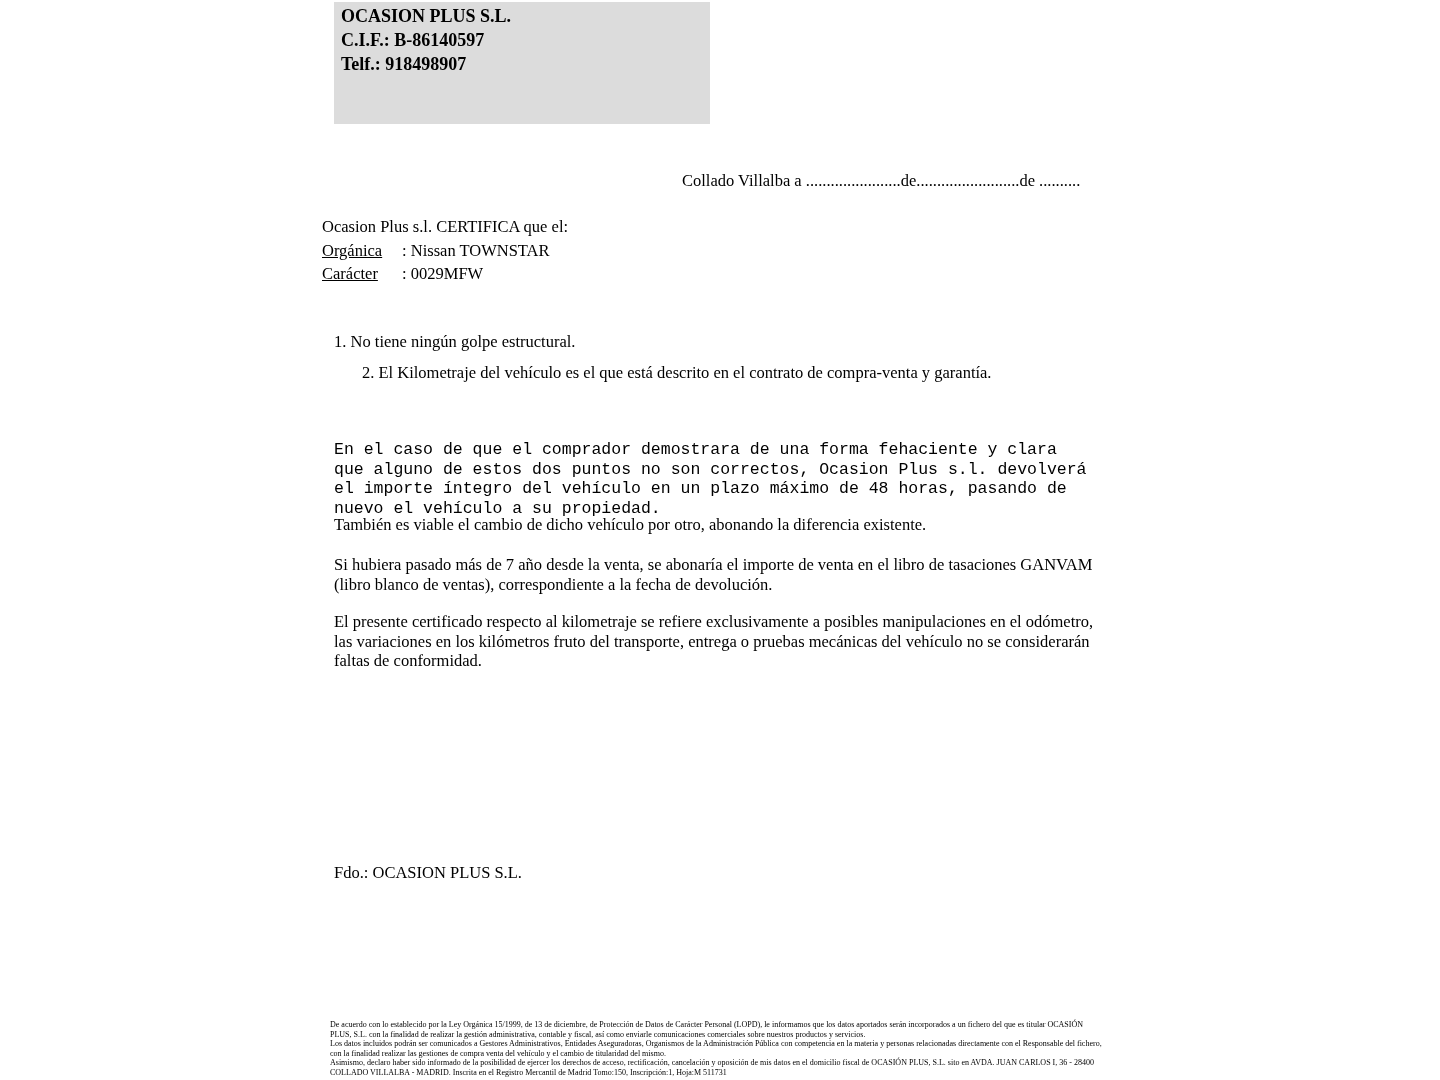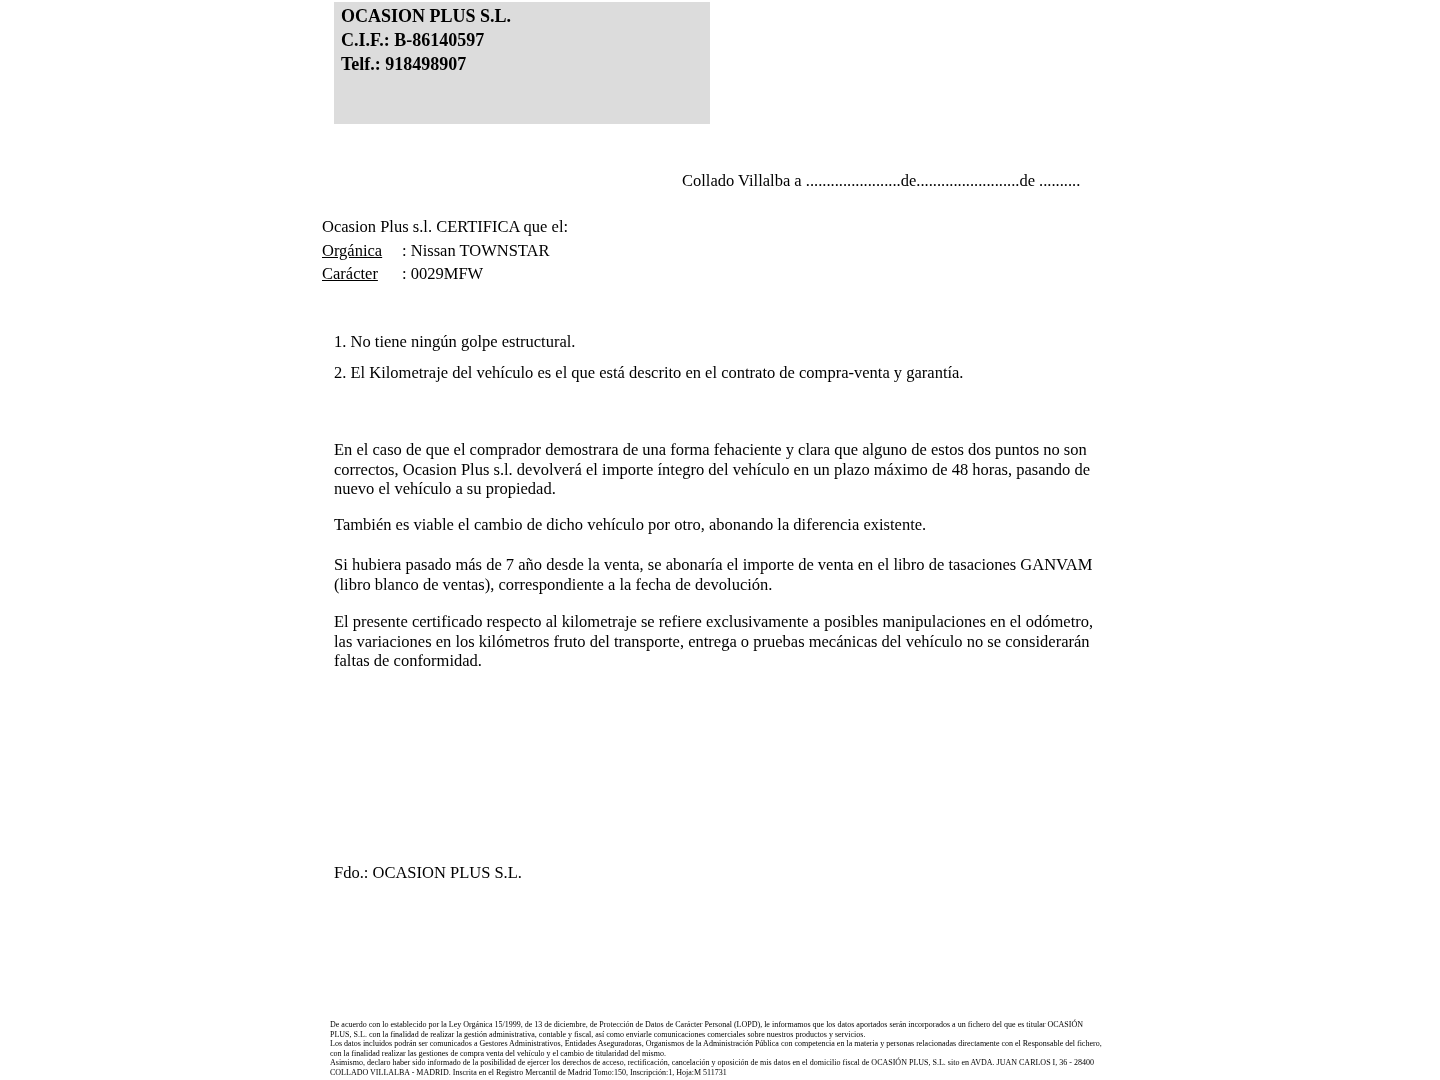--- a/index.html
+++ b/index.html
@@ -42,29 +42,29 @@
   .cert-label { display: inline-block; width: 80px; }
   .u { text-decoration: underline; }
   .point {
     position: absolute;
     left: 334px;
     width: 770px;
     font-size: 16.5px;
     line-height: 19.5px;
   }
   .point-1 { top: 332px; }
-  .point-2 { top: 363px; }
+  .point-2 { top: 363px; margin-left: 28px; }
   .para {
     position: absolute;
     left: 334px;
     width: 762px;
     font-size: 16.5px;
     line-height: 19.5px;
   }
-  .para-1 { top: 440px; }
+  .para-1 { top: 440px; font-family: Liberation Mono, monospace; }
   .para-2 { top: 515px; }
   .para-3 { top: 555px; }
   .para-4 { top: 612px; }
   .signature {
     position: absolute;
     left: 334px;
     top: 863px;
     font-size: 16.5px;
   }
   .legal {

